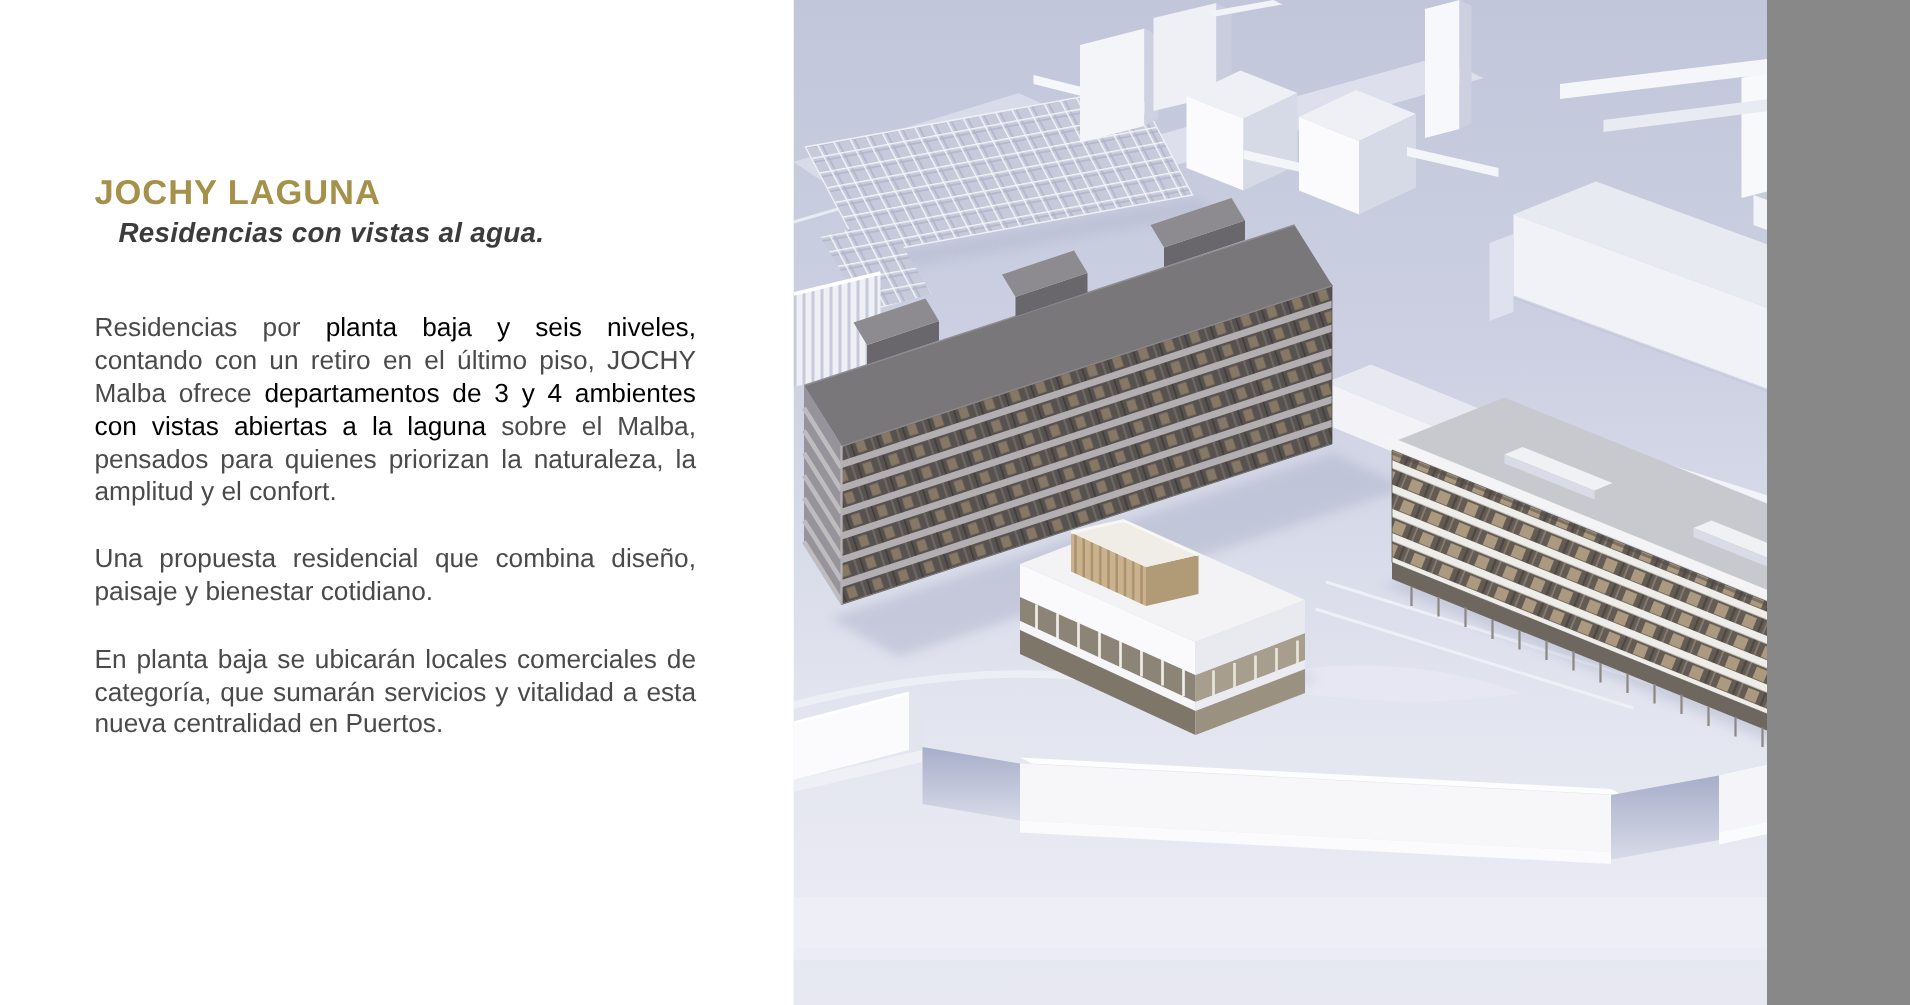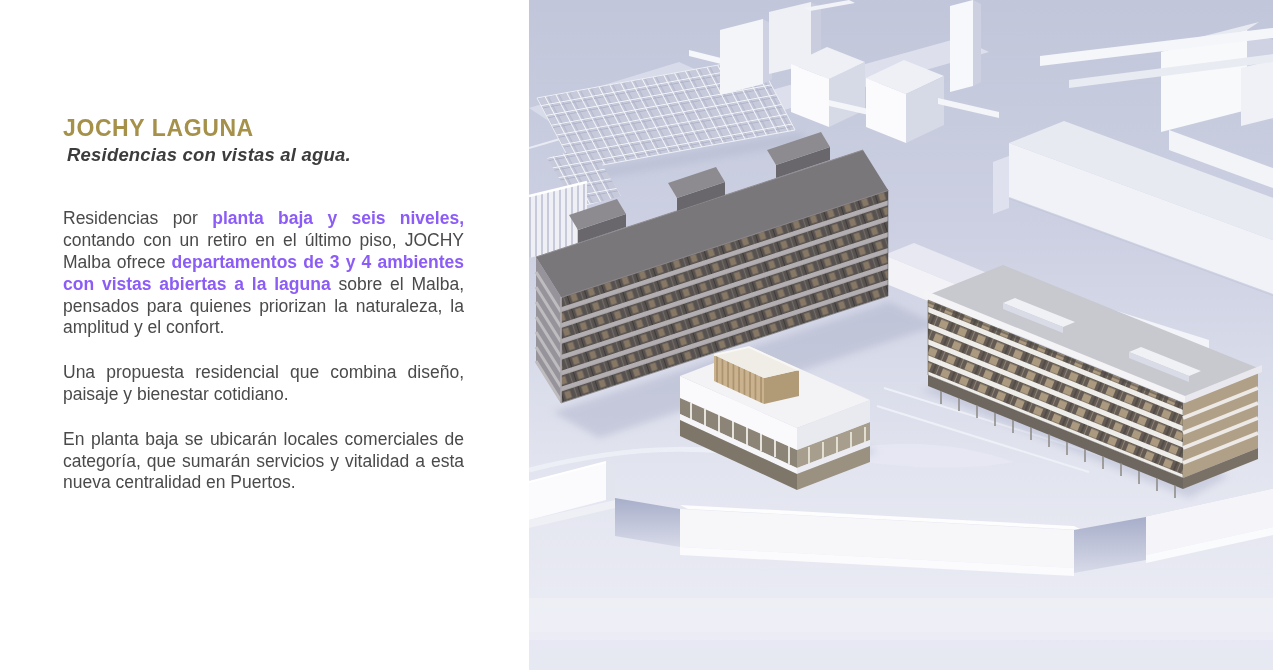--- a/index.html
+++ b/index.html
@@ -1,33 +1,33 @@
 <!DOCTYPE html>
 <html><head>
 <meta charset="utf-8">
 <style>
   html,body{margin:0;padding:0;background:#888;}
   .page{
-    position:relative;width:1273px;height:670px;background:#ffffff;
+    position:relative;width:1178px;height:670px;background:#ffffff;
     overflow:hidden;font-family:"Liberation Sans", sans-serif;
   }
   .text-col{position:absolute;left:63px;top:116px;width:401px;}
   .title{
     font-size:23px;font-weight:700;letter-spacing:.6px;color:#a6914a;
     margin:0 0 3px 0;line-height:1.1;
   }
   .subtitle{
     font-size:18.5px;font-style:italic;font-weight:600;color:#3c3c3c;
-    margin:0 0 42px 4px;line-height:1.2;letter-spacing:.2px;
+    margin:0 0 42px 16px;line-height:1.2;letter-spacing:.2px;
   }
   .body-par{
     font-size:17.5px;line-height:21.8px;color:#4a4a4a;margin:0 0 23px 0;
     text-align:justify;
   }
-  .body-par strong{font-weight:700;color:#8b5cf6;}
+  .body-par strong{font-weight:400;color:#000000;}
   .render-wrap{position:absolute;left:529px;top:0;width:744px;height:670px;}
   .render-wrap svg{display:block;}
 </style>
 </head>
 <body>
 
 <div class="page">
 
   <div class="text-col">
     <h1 class="title">JOCHY LAGUNA</h1>

